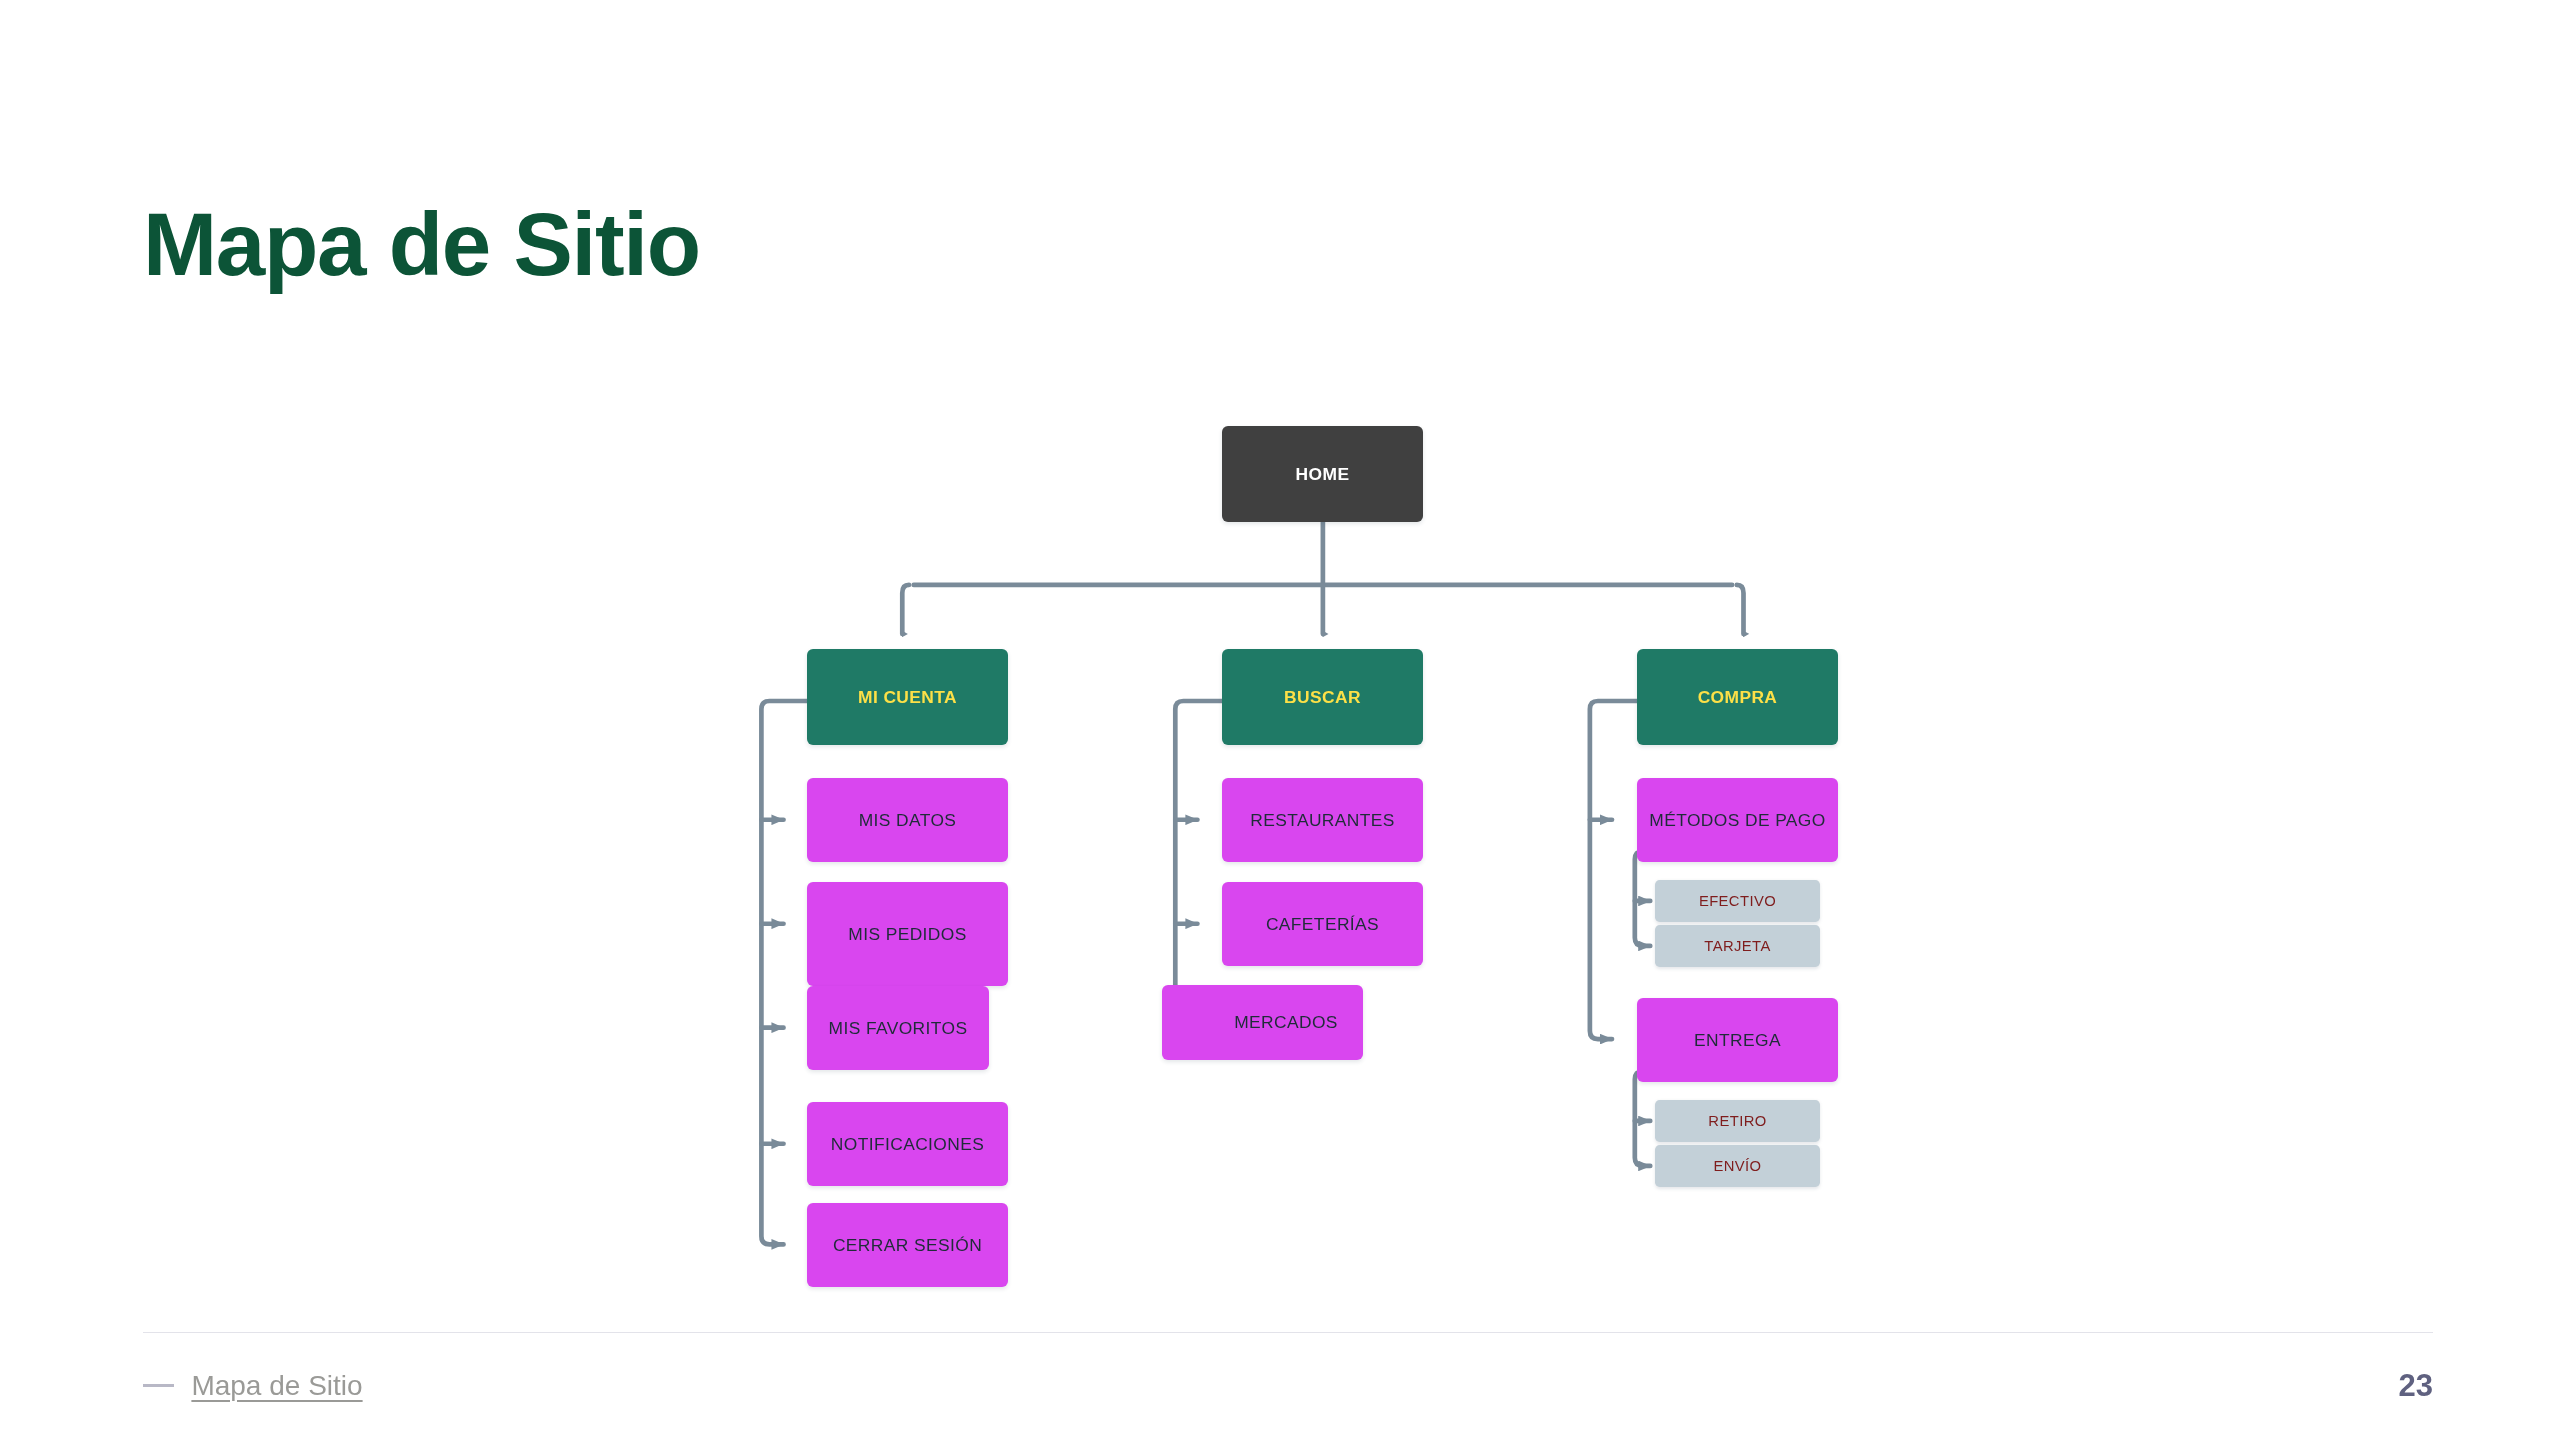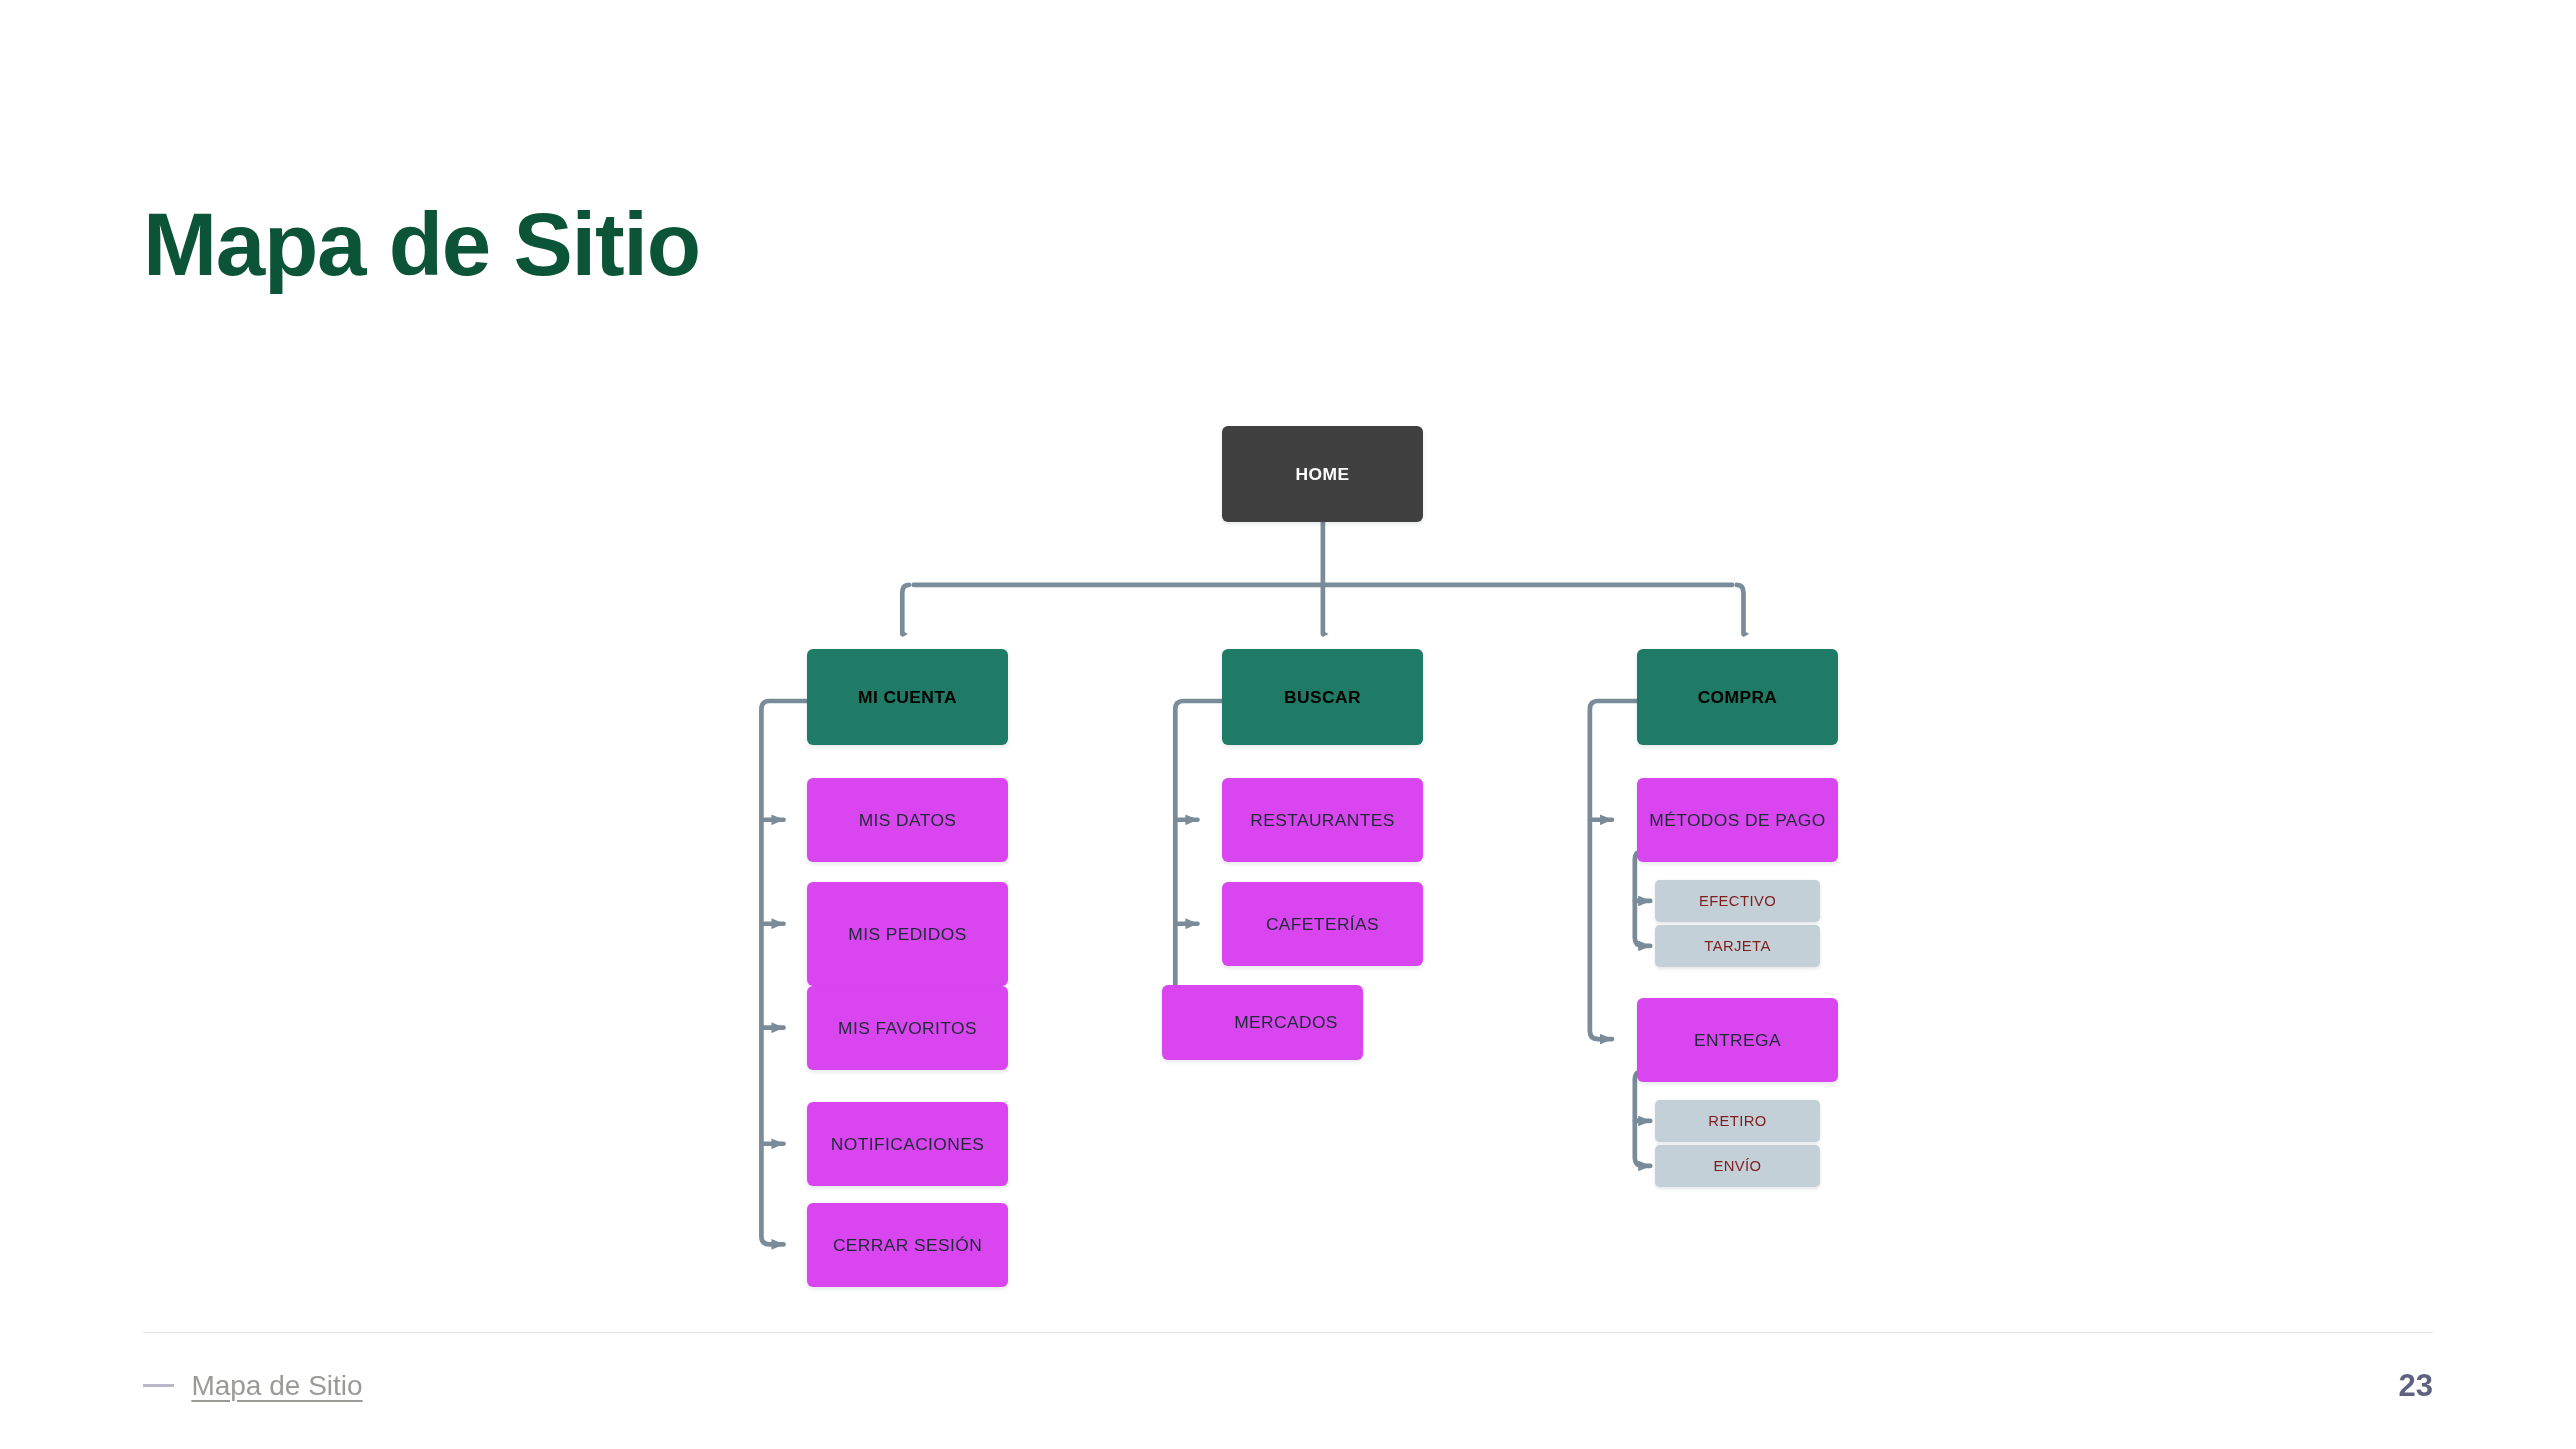--- a/index.html
+++ b/index.html
@@ -64,21 +64,21 @@
 
   .node.root {
     background: #404040;
     color: #ffffff;
     font-size: 17.4px;
     font-weight: 600;
   }
 
   .node.level2 {
     background: #1F7A66;
-    color: #000000;
+    color: #fde047;
     font-size: 17.4px;
     font-weight: 600;
   }
 
   .node.level3 {
     background: #d946ef;
     color: #1F2C38;
     font-size: 17.4px;
     font-weight: 500;
   }
@@ -202,21 +202,21 @@
     </div>
 
     <div class="node level3" style="left:807px; top:778px; width:201px; height:84px;">
       <span>MIS DATOS</span>
     </div>
 
     <div class="node level3" style="left:807px; top:882px; width:201px; height:104px;">
       <span>MIS PEDIDOS</span>
     </div>
 
-    <div class="node level3" style="left:807px; top:986px; width:201px; height:84px;">
+    <div class="node level3" style="left:807px; top:986px; width:182px; height:84px;">
       <span>MIS FAVORITOS</span>
     </div>
 
     <div class="node level3" style="left:807px; top:1102px; width:201px; height:84px;">
       <span>NOTIFICACIONES</span>
     </div>
 
     <div class="node level3" style="left:807px; top:1203px; width:201px; height:84px;">
       <span>CERRAR SESIÓN</span>
     </div>

